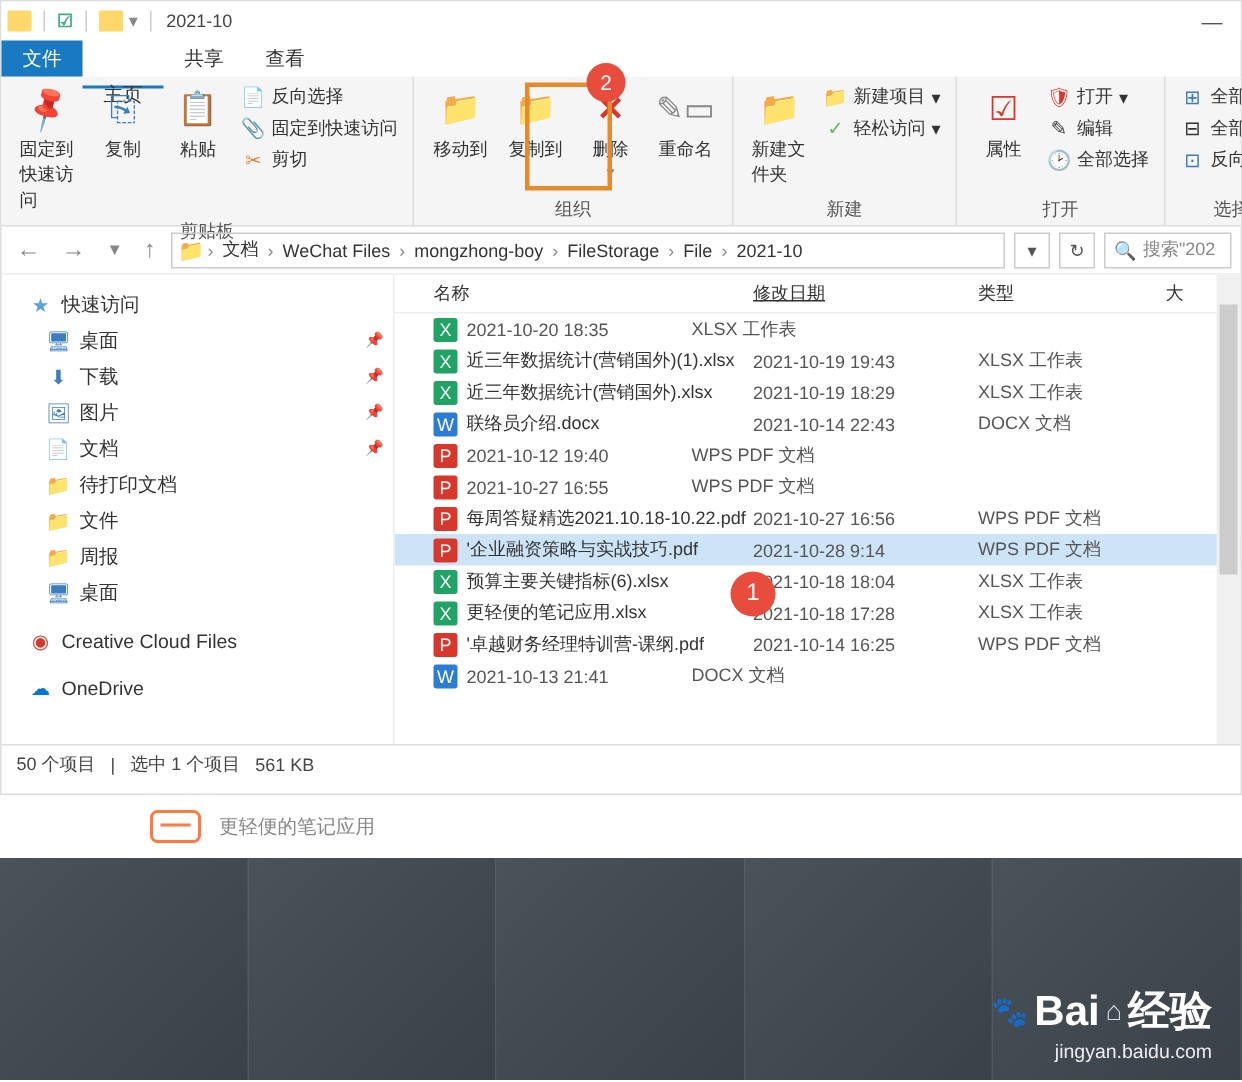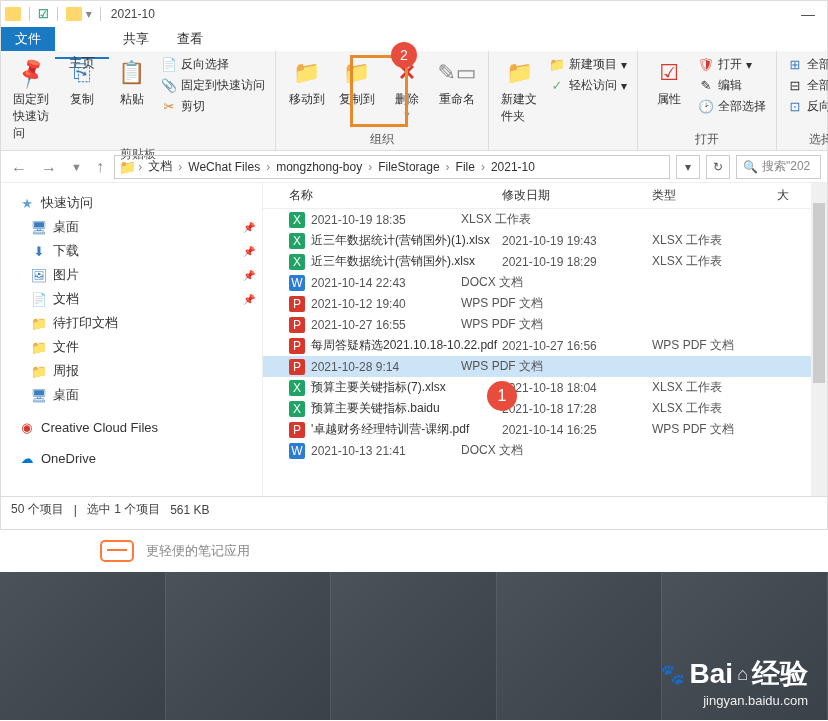--- a/index.html
+++ b/index.html
@@ -64,21 +64,21 @@
     .download-ico { color: #3b7dbf; }
     .pic-ico { color: #3b7dbf; }
     .folder-sm-ico { color: #f0b030; }
     .cloud-ico { color: #d8382c; }
     .onedrive-ico { color: #0078d4; }
     .pin-sm { margin-left: auto; color: #bbb; font-size: 10px; }
     
     .filelist { flex: 1; display: flex; flex-direction: column; position: relative; overflow: hidden; }
     .list-header { display: flex; border-bottom: 1px solid #eee; padding: 4px 0; font-size: 12px; color: #333; }
     .col-name { width: 239px; padding-left: 26px; }
-    .col-date { width: 150px; }
+    .col-date { width: 150px; text-decoration: underline; }
     .col-type { width: 125px; }
     .file-row { display: flex; align-items: center; height: 21px; font-size: 12px; color: #333; }
     .file-row.selected { background: #cde4f7; }
     .file-row .fico { width: 16px; height: 16px; margin-left: 26px; margin-right: 6px; display: flex; align-items: center; justify-content: center; font-size: 12px; border-radius: 2px; }
     .fico-xlsx { background: #21a366; color: #fff; }
     .fico-docx { background: #2b7cd3; color: #fff; }
     .fico-pdf { background: #d8382c; color: #fff; }
     .fname { width: 191px; white-space: nowrap; overflow: hidden; }
     .fdate { width: 150px; color: #555; }
     .ftype { width: 125px; color: #555; }
@@ -186,20 +186,21 @@
       <div class="group-body">
         <div class="big-btn">
           <div class="ico folder-ico">📁</div>
           <span>新建文件夹</span>
         </div>
         <div class="small-btns">
           <div class="small-btn"><span class="ico folder-sm-ico">📁</span><span>新建项目</span> ▾</div>
           <div class="small-btn"><span class="ico" style="color:#6bb36b">✓</span><span>轻松访问</span> ▾</div>
         </div>
       </div>
+      <div class="group-label">新建</div>
     </div>
 
     <div class="group">
       <div class="group-body">
         <div class="big-btn">
           <div class="ico check-ico">☑</div>
           <span>属性</span>
         </div>
         <div class="small-btns">
           <div class="small-btn"><span class="ico shield-ico">🛡</span><span>打开</span> ▾</div>
@@ -325,37 +326,38 @@
     <div class="filelist">
       <div class="list-header">
         <div class="col-name">名称</div>
         <div class="col-date">修改日期</div>
         <div class="col-type">类型</div>
         <div>大</div>
       </div>
       <div id="file-rows">
           <div class="file-row">
             <span class="fico fico-xlsx">X</span>
-            <span class="fdate">2021-10-19 18:35</span>
+            <span class="fdate">2021-10-20 18:35</span>
             <span class="ftype">XLSX 工作表</span>
           </div>
           <div class="file-row">
             <span class="fico fico-xlsx">X</span>
             <span class="fname">近三年数据统计(营销国外)(1).xlsx</span>
             <span class="fdate">2021-10-19 19:43</span>
             <span class="ftype">XLSX 工作表</span>
           </div>
           <div class="file-row">
             <span class="fico fico-xlsx">X</span>
             <span class="fname">近三年数据统计(营销国外).xlsx</span>
             <span class="fdate">2021-10-19 18:29</span>
             <span class="ftype">XLSX 工作表</span>
           </div>
           <div class="file-row">
             <span class="fico fico-docx">W</span>
+            <span class="fname">联络员介绍.docx</span>
             <span class="fdate">2021-10-14 22:43</span>
             <span class="ftype">DOCX 文档</span>
           </div>
           <div class="file-row">
             <span class="fico fico-pdf">P</span>
             <span class="fdate">2021-10-12 19:40</span>
             <span class="ftype">WPS PDF 文档</span>
           </div>
           <div class="file-row">
             <span class="fico fico-pdf">P</span>
@@ -363,32 +365,33 @@
             <span class="ftype">WPS PDF 文档</span>
           </div>
           <div class="file-row">
             <span class="fico fico-pdf">P</span>
             <span class="fname">每周答疑精选2021.10.18-10.22.pdf</span>
             <span class="fdate">2021-10-27 16:56</span>
             <span class="ftype">WPS PDF 文档</span>
           </div>
           <div class="file-row selected">
             <span class="fico fico-pdf">P</span>
+            <span class="fname">'企业融资策略与实战技巧.pdf</span>
             <span class="fdate">2021-10-28 9:14</span>
             <span class="ftype">WPS PDF 文档</span>
           </div>
           <div class="file-row">
             <span class="fico fico-xlsx">X</span>
-            <span class="fname">预算主要关键指标(7).xlsx</span>
+            <span class="fname">预算主要关键指标(6).xlsx</span>
             <span class="fdate">2021-10-18 18:04</span>
             <span class="ftype">XLSX 工作表</span>
           </div>
           <div class="file-row">
             <span class="fico fico-xlsx">X</span>
-            <span class="fname">预算主要关键指标.baidu</span>
+            <span class="fname">更轻便的笔记应用.xlsx</span>
             <span class="fdate">2021-10-18 17:28</span>
             <span class="ftype">XLSX 工作表</span>
           </div>
           <div class="file-row">
             <span class="fico fico-pdf">P</span>
             <span class="fname">'卓越财务经理特训营-课纲.pdf</span>
             <span class="fdate">2021-10-14 16:25</span>
             <span class="ftype">WPS PDF 文档</span>
           </div>
           <div class="file-row">

